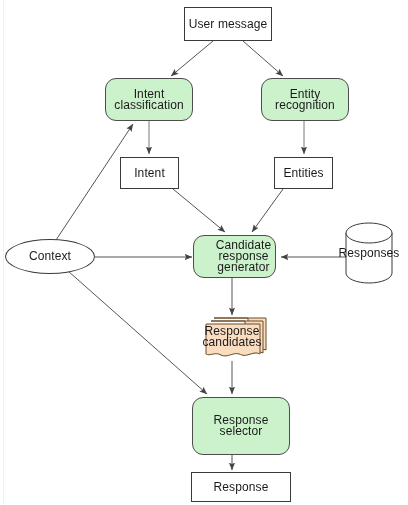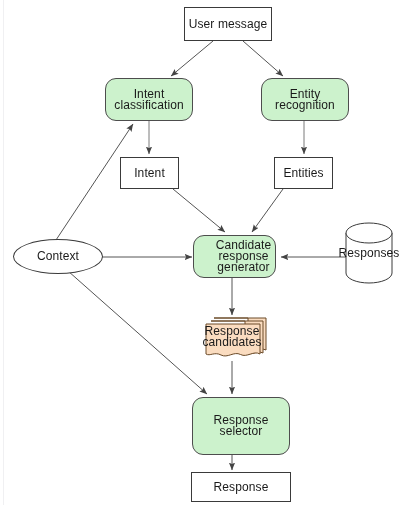--- a/index.html
+++ b/index.html
@@ -158,21 +158,21 @@
   </div>
 
   <div class="node rect" style="left:120px; top:157px; width:59px; height:32px;">
     <span class="lbl">Intent</span>
   </div>
 
   <div class="node rect" style="left:274px; top:157px; width:59px; height:32px;">
     <span class="lbl">Entities</span>
   </div>
 
-  <div class="node ellipse" style="left:13px; top:239px; width:90px; height:35px;">
+  <div class="node ellipse" style="left:5px; top:239px; width:90px; height:35px;">
     <span class="lbl">Context</span>
   </div>
 
   <div class="node round-green" style="left:193px; top:235px; width:83px; height:43px;padding-left:18px;">
     <span class="lbl">Candidate
 response
 generator</span>
   </div>
 
   <div class="node cylinder" style="left:345px; top:222px; width:48px; height:62px;justify-content:center;">

